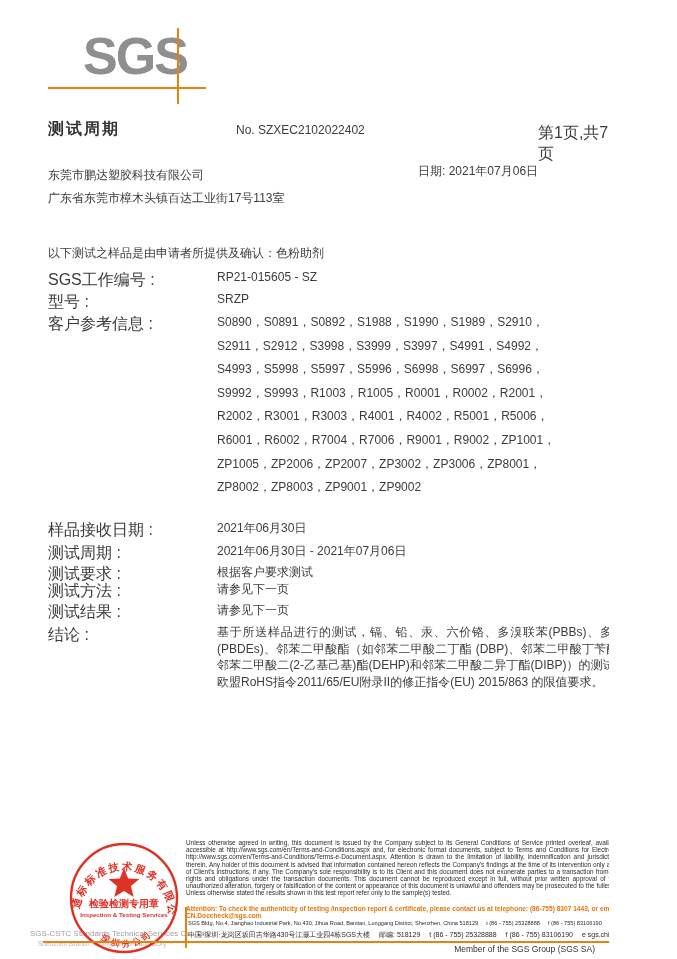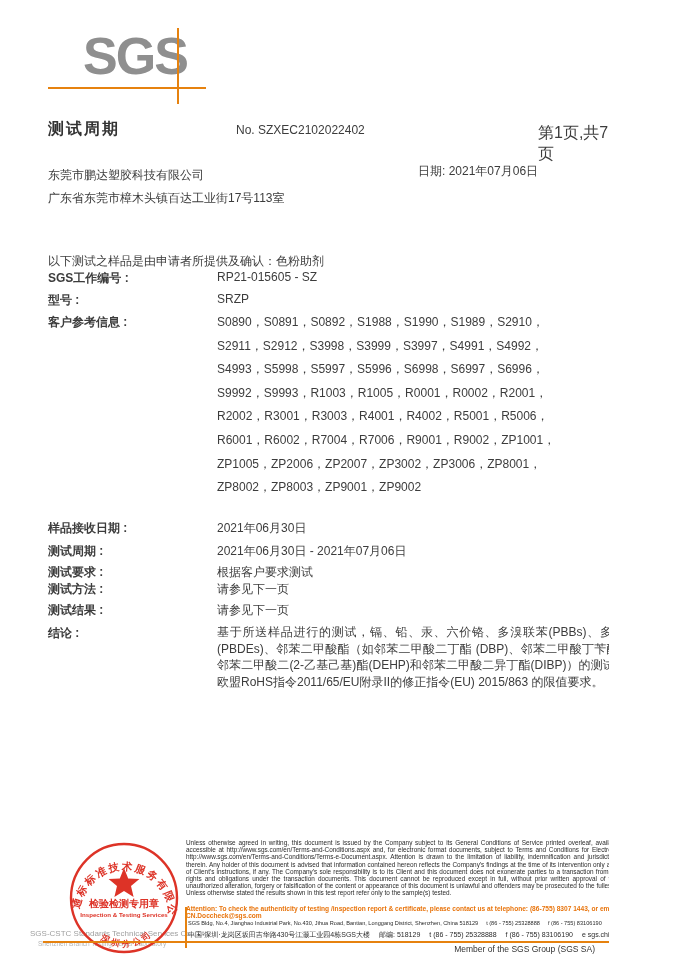--- a/index.html
+++ b/index.html
@@ -16,24 +16,24 @@
   
   .report-title { position:absolute; left:48px; top:119px; font-size:16px; font-weight:700; color:#333; letter-spacing:2px; }
   .report-no    { position:absolute; left:236px; top:123px; font-size:12px; }
   .report-date  { position:absolute; left:418px; top:123px; font-size:12px;margin-top:40px; }
   .report-page  { position:absolute; left:538px; top:123px; font-size:16px; }
 
   
   .applicant-name    { position:absolute; left:48px; top:167px; font-size:12px; }
   .applicant-address { position:absolute; left:48px; top:190px; font-size:12px; }
 
-  .intro-line { position:absolute; left:48px; top:245px; font-size:12px;margin-top:8px; }
+  .intro-line { position:absolute; left:48px; top:245px; font-size:12px; }
 
   
-  .flabel { position:absolute; left:48px; font-size:12px; white-space:nowrap;font-weight:bold; }
+  .flabel { position:absolute; left:48px; font-size:16px; white-space:nowrap; }
   .fvalue { position:absolute; left:217px; font-size:12px; white-space:nowrap; }
   .ref-lines { position:absolute; left:217px; top:311px; font-size:12px; line-height:23.6px; }
   .conclusion-value { position:absolute; left:217px; top:624px; width:446px; font-size:12px;
                       line-height:16.5px; white-space:normal; text-align:justify; }
 
   
   .company-line1 { position:absolute; left:30px; top:929px; font-size:8px; color:#9f9f9f; white-space:nowrap; }
   .company-line2 { position:absolute; left:38px; top:940px; font-size:6.5px; color:#b5b5b5; white-space:nowrap; }
   .stamp { position:absolute; left:58px; top:841px; width:132px; height:116px; }
 

